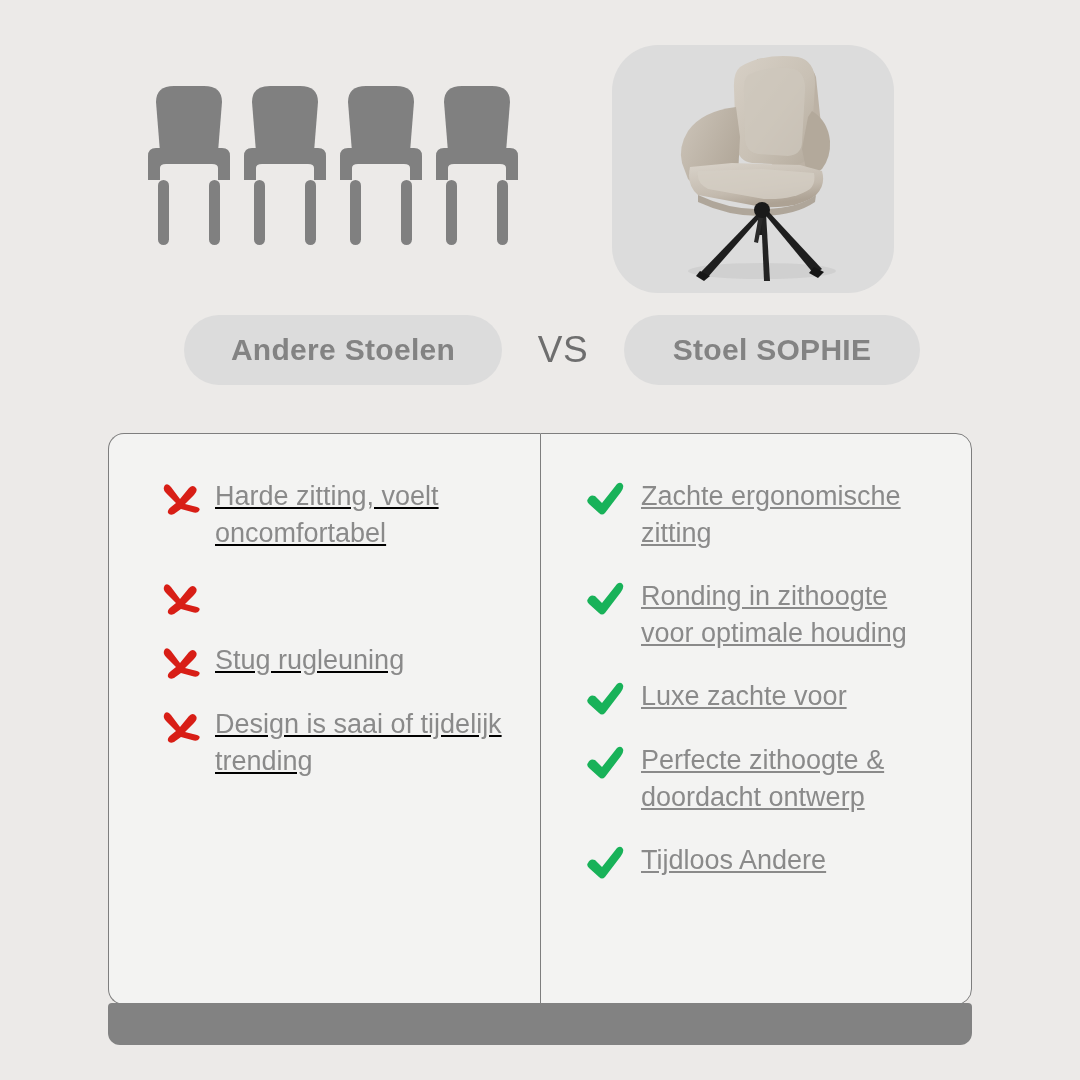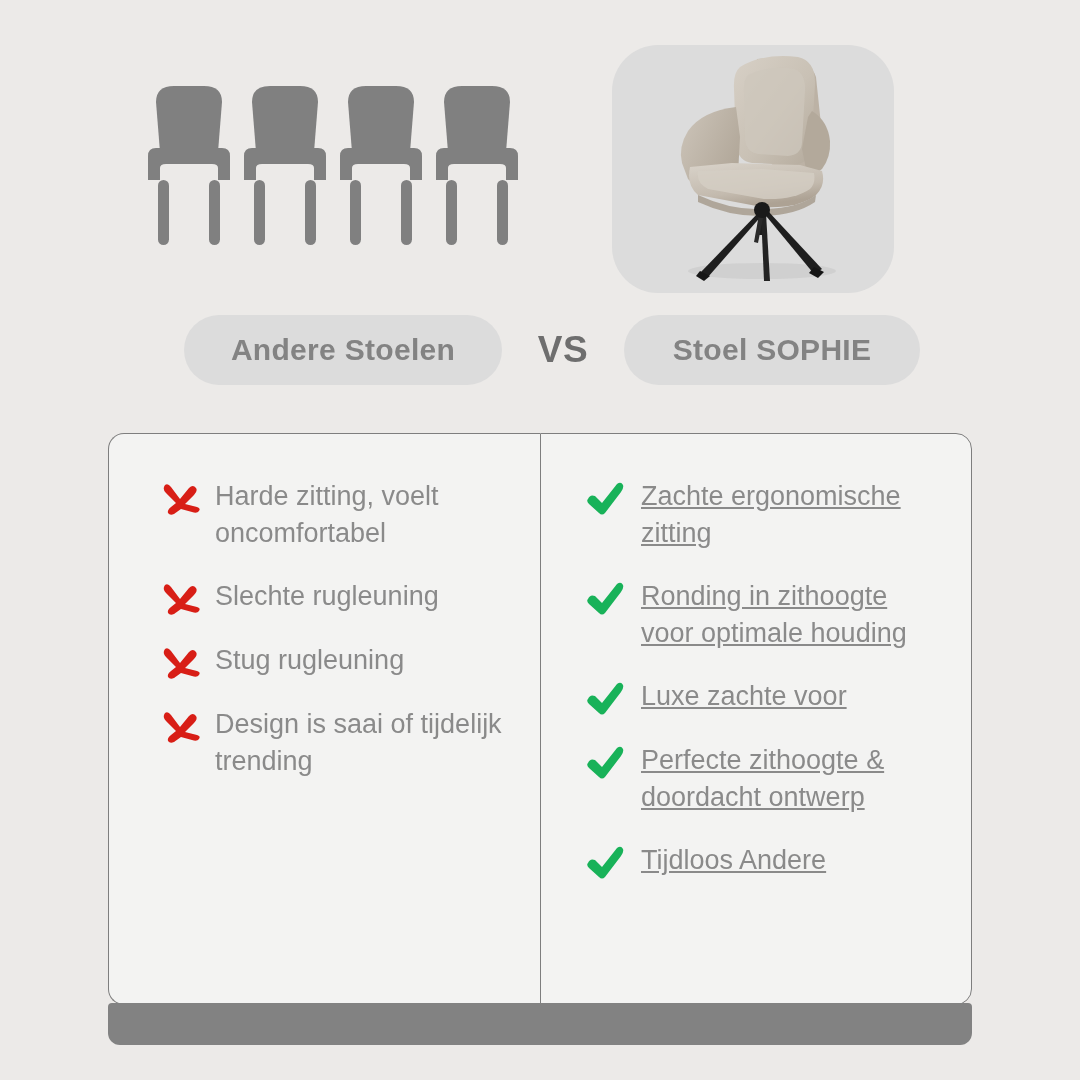--- a/index.html
+++ b/index.html
@@ -77,21 +77,21 @@
   #vs-text {
     position: absolute;
     left: 486px;
     top: 0;
     width: 122px;
     height: 70px;
     display: flex;
     align-items: center;
     justify-content: center;
     font-size: 37px;
-    font-weight: bold;
+    font-weight: normal;
     color: #6E6E6E;
     letter-spacing: 0.5px;
   }
 
   
   #panel {
     position: absolute;
     left: 108px;
     top: 433px;
     width: 864px;
@@ -107,21 +107,21 @@
   }
   .card {
     position: relative;
     box-sizing: border-box;
     background: #F3F3F2;
     border: 1.6px solid #7E7E7E;
     width: 432px;
     height: 572px;
     padding: 40px 24px 0 24px;
   }
-  #card-left  { border-radius: 16px 0 0 16px; border-right: none; }
+  #card-left  { border-radius: 16px 0 0 16px; border-right: none; text-decoration: underline; }
   #card-right { border-radius: 0 16px 16px 0; border-left: 1.6px solid #7E7E7E; }
 
   #base-bar {
     position: absolute;
     left: 0;
     top: 570px;
     width: 864px;
     height: 42px;
     background: #828282;
     border-radius: 4px 4px 12px 12px;
@@ -275,21 +275,20 @@
               </svg>
             </span>
             <span class="feature-text">Harde zitting, voelt oncomfortabel</span>
           </li>
           <li class="feature-item">
             <span class="mark">
               <svg width="42" height="34" viewBox="0 0 42 34" xmlns="http://www.w3.org/2000/svg">
                 <path d="M6 3 Q9 1 12 5 L21 17 L30 6 Q34 2 37 6 Q39 9 35 13 L26 22 L38 25 Q42 26 40 29 Q38 32 33 30 L22 27 L15 32 Q11 34 9 31 Q8 28 12 25 L17 21 L7 11 Q3 7 6 3 Z" fill="#D81E16"></path>
               </svg>
             </span>
-            <span class="feature-text">Slechte rugleuning</span>
           </li>
           <li class="feature-item">
             <span class="mark">
               <svg width="42" height="34" viewBox="0 0 42 34" xmlns="http://www.w3.org/2000/svg">
                 <path d="M6 3 Q9 1 12 5 L21 17 L30 6 Q34 2 37 6 Q39 9 35 13 L26 22 L38 25 Q42 26 40 29 Q38 32 33 30 L22 27 L15 32 Q11 34 9 31 Q8 28 12 25 L17 21 L7 11 Q3 7 6 3 Z" fill="#D81E16"></path>
               </svg>
             </span>
             <span class="feature-text">Stug rugleuning</span>
           </li>
           <li class="feature-item">

